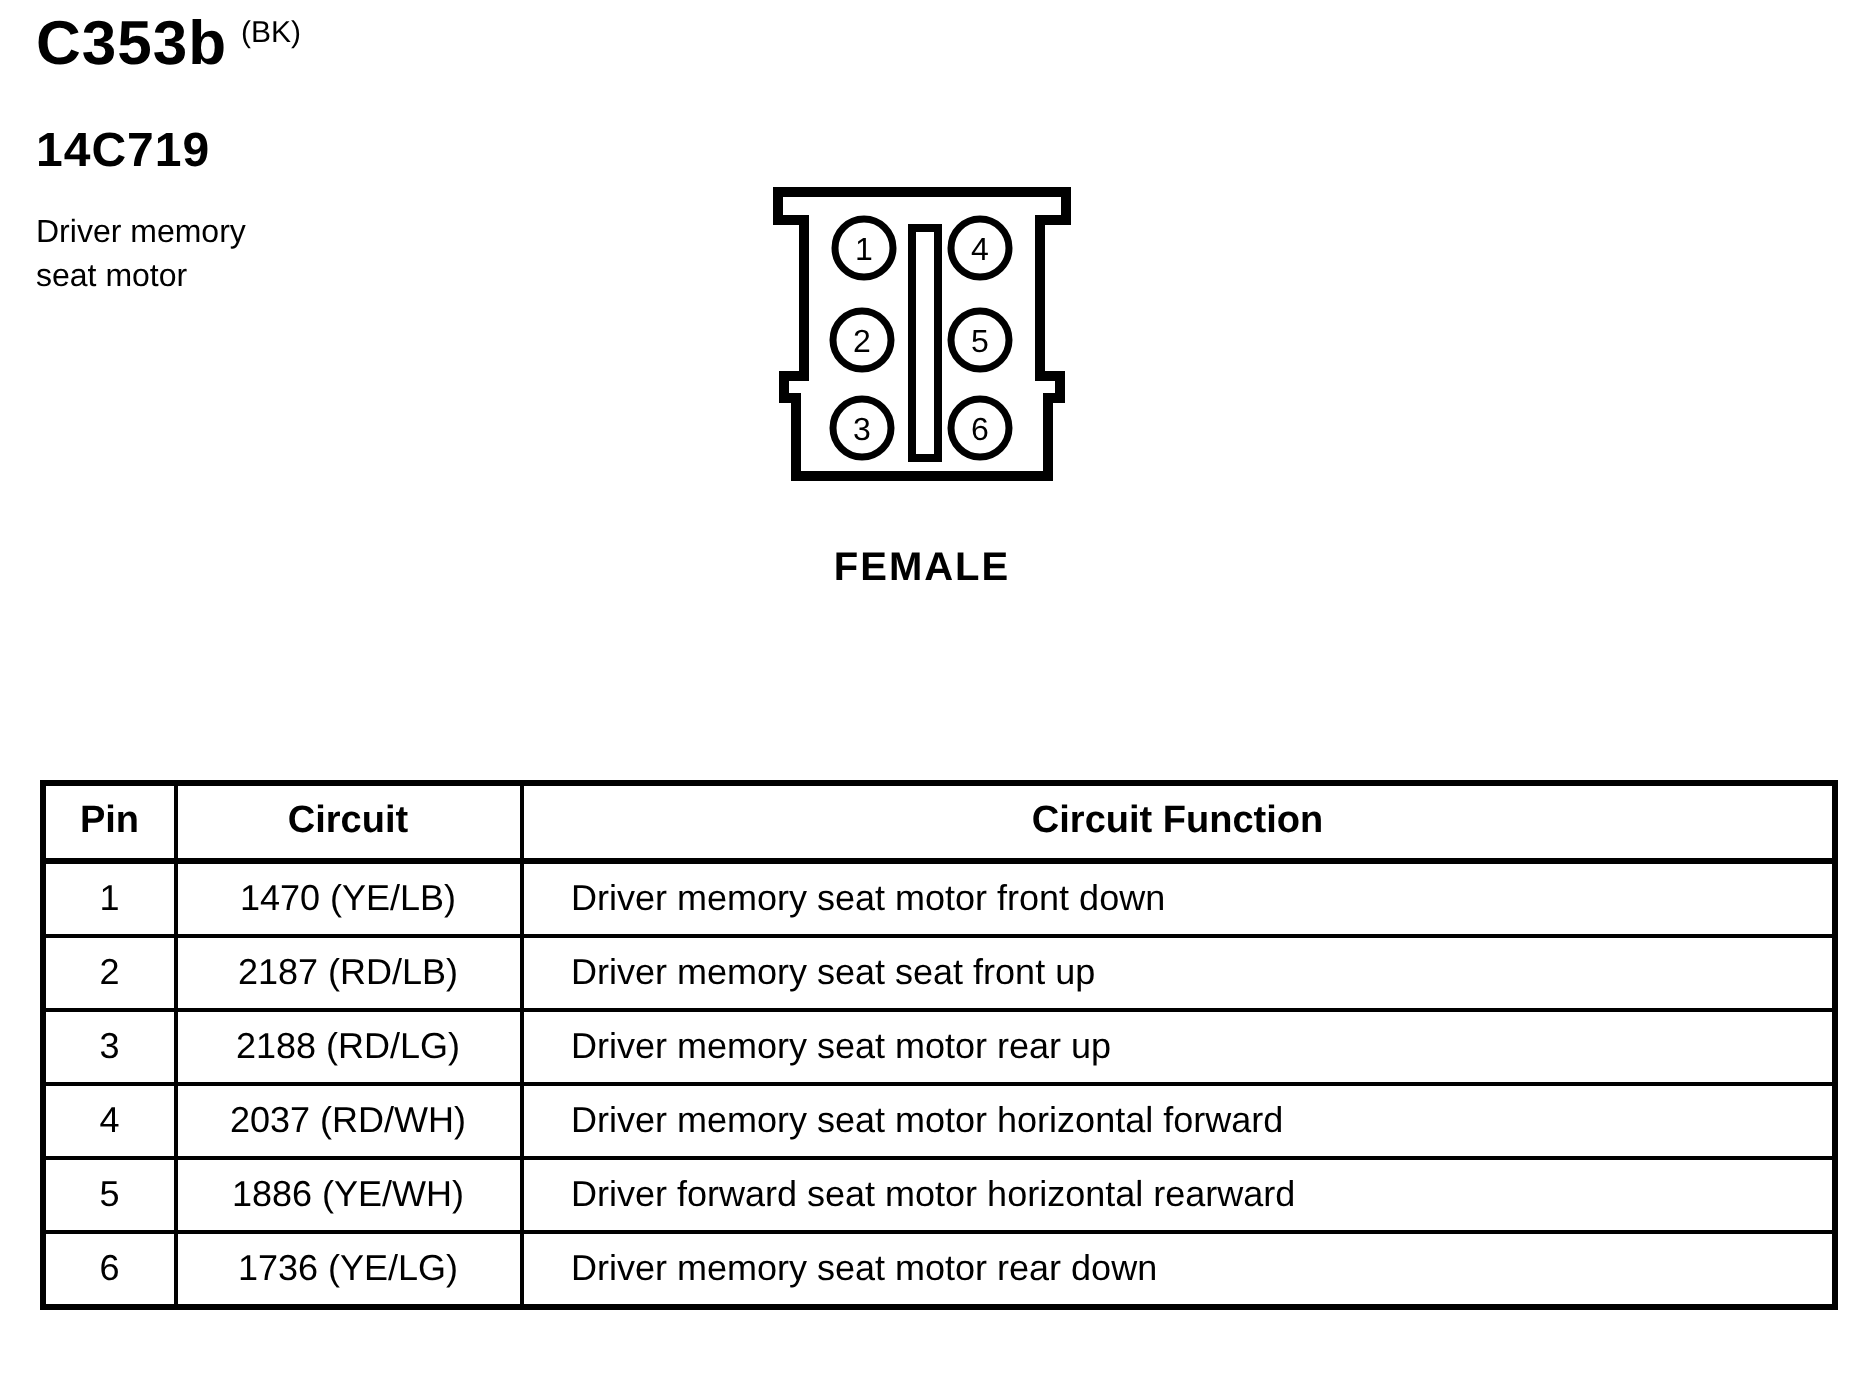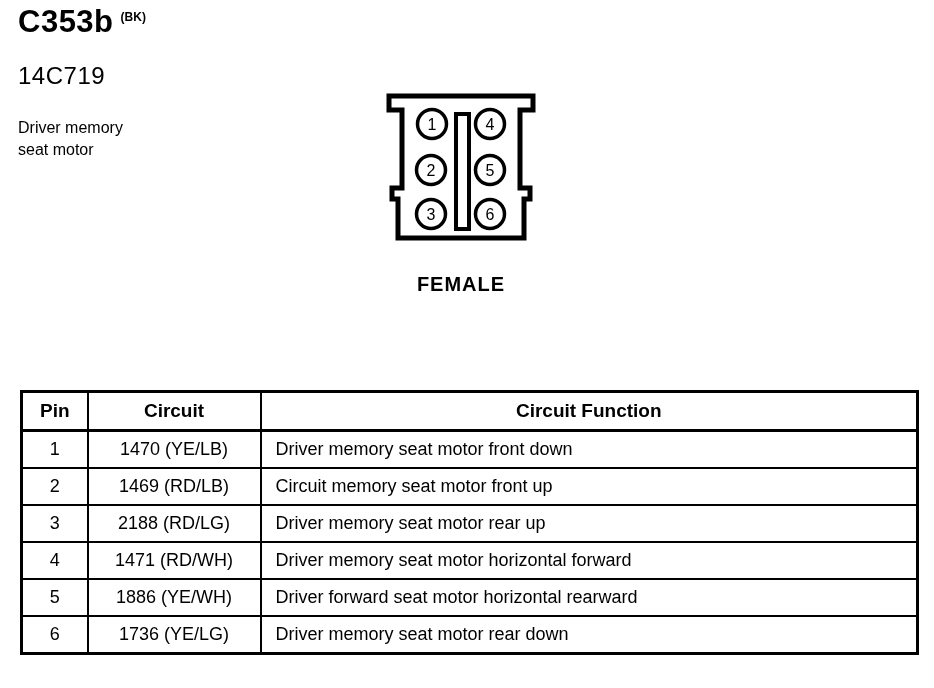--- a/index.html
+++ b/index.html
@@ -21,38 +21,38 @@
   .connector-id {
     position: absolute;
     left: 18px;
     top: 4px;
     font-size: 31px;
     font-weight: bold;
     letter-spacing: 0.5px;
     white-space: nowrap;
   }
   .connector-id .color-code {
-    font-size: 12px;
-    font-weight: bold;
+    font-size: 15px;
+    font-weight: normal;
     vertical-align: 11px;
     margin-left: 7px;
     letter-spacing: 0;
   }
   .part-number {
     position: absolute;
     left: 18px;
     top: 62px;
     font-size: 24px;
-    font-weight: normal;
+    font-weight: bold;
     letter-spacing: 0.5px;
   }
   .description {
     position: absolute;
     left: 18px;
-    top: 117px;
+    top: 106px;
     font-size: 16px;
     line-height: 22px;
   }
 
   
   .connector-wrap {
     position: absolute;
     left: 386px;
     top: 93px;
     width: 150px;
@@ -101,21 +101,21 @@
     border-bottom-width: 3px;
   }
   .pin-table td {
     font-size: 18px;
     height: 33px;
   }
   .col-pin     { width: 66px; }
   .col-circuit { width: 173px; }
   .col-func    { width: auto; }
   td.cell-pin, td.cell-circuit { text-align: center; }
-  td.cell-func { text-align: left; padding-left: 14px; }
+  td.cell-func { text-align: left; padding-left: 24px; }
 </style>
 </head>
 <body>
 
 <div class="page">
 
   <div class="connector-id">
     <span>C353b</span><span class="color-code">(BK)</span>
   </div>
   <div class="part-number">14C719</div>
@@ -163,31 +163,31 @@
       </tr>
     </thead>
     <tbody>
       <tr>
         <td class="cell-pin">1</td>
         <td class="cell-circuit">1470 (YE/LB)</td>
         <td class="cell-func">Driver memory seat motor front down</td>
       </tr>
       <tr>
         <td class="cell-pin">2</td>
-        <td class="cell-circuit">1469 (RD/LB)</td>
-        <td class="cell-func">Circuit memory seat motor front up</td>
+        <td class="cell-circuit">2187 (RD/LB)</td>
+        <td class="cell-func">Driver memory seat seat front up</td>
       </tr>
       <tr>
         <td class="cell-pin">3</td>
         <td class="cell-circuit">2188 (RD/LG)</td>
         <td class="cell-func">Driver memory seat motor rear up</td>
       </tr>
       <tr>
         <td class="cell-pin">4</td>
-        <td class="cell-circuit">1471 (RD/WH)</td>
+        <td class="cell-circuit">2037 (RD/WH)</td>
         <td class="cell-func">Driver memory seat motor horizontal forward</td>
       </tr>
       <tr>
         <td class="cell-pin">5</td>
         <td class="cell-circuit">1886 (YE/WH)</td>
         <td class="cell-func">Driver forward seat motor horizontal rearward</td>
       </tr>
       <tr>
         <td class="cell-pin">6</td>
         <td class="cell-circuit">1736 (YE/LG)</td>

